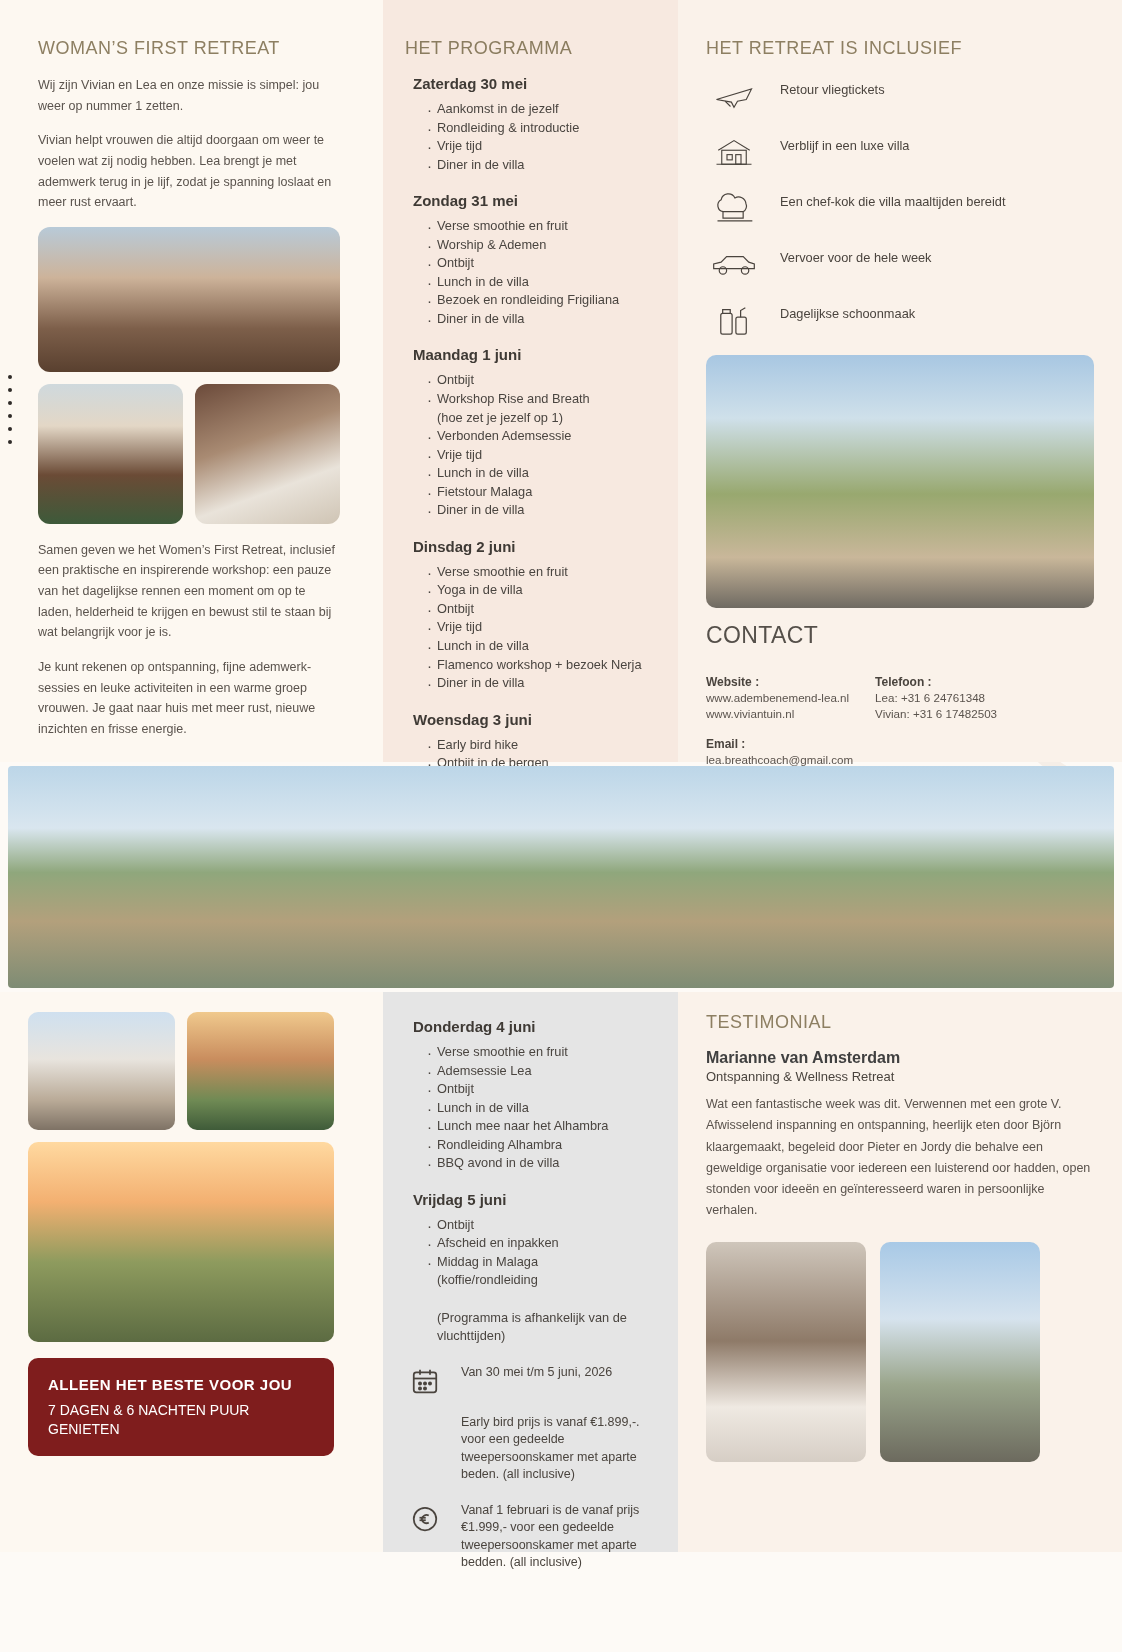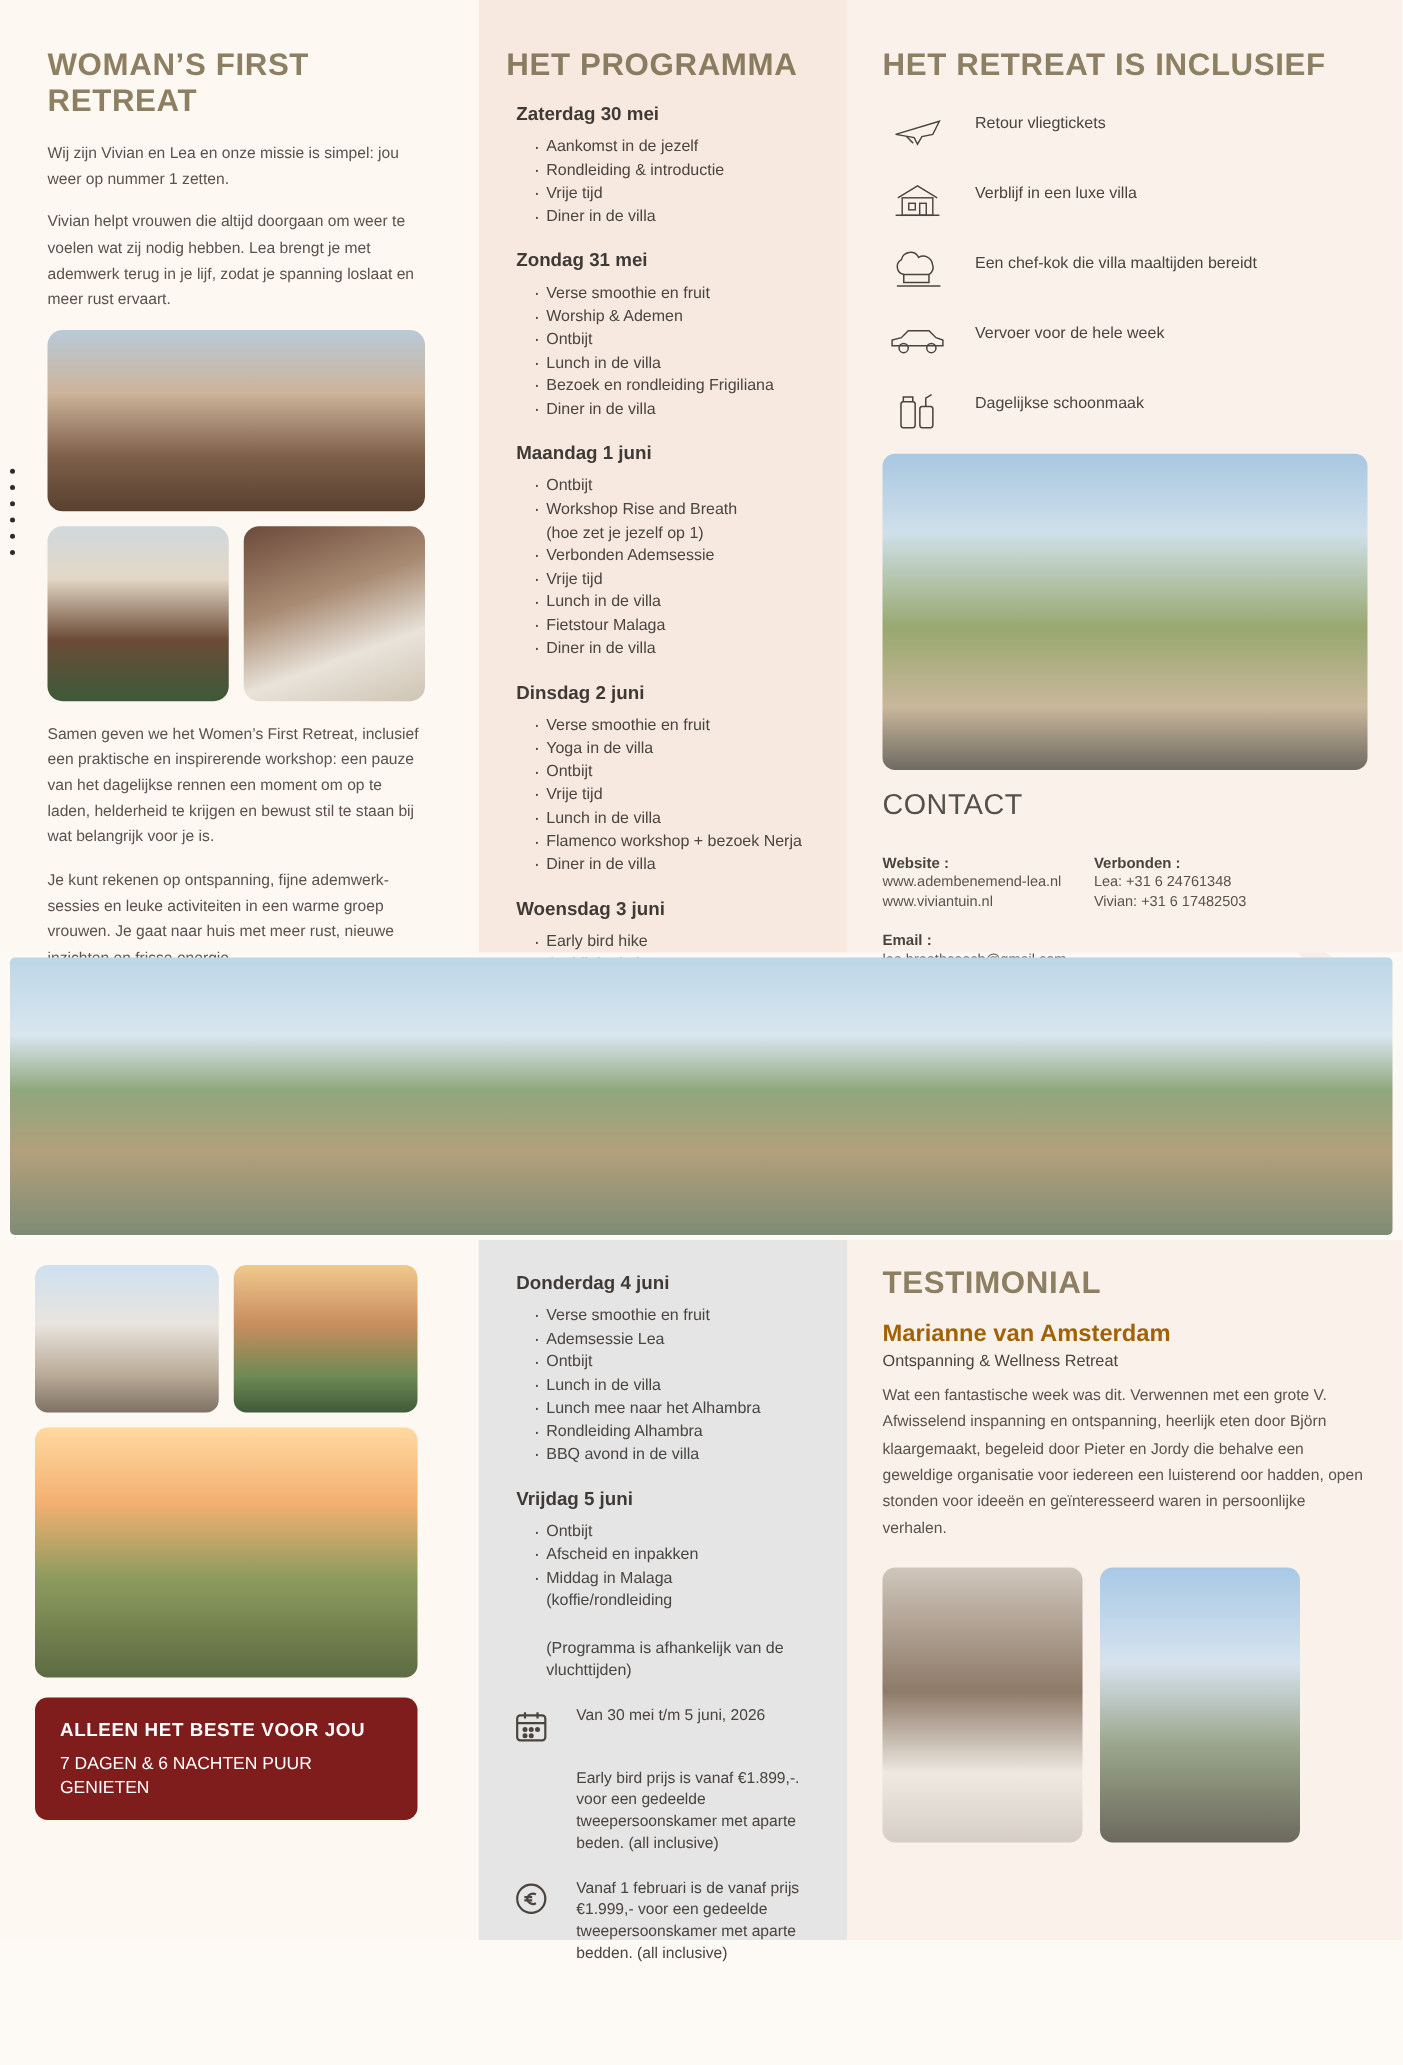--- a/index.html
+++ b/index.html
@@ -14,21 +14,21 @@
   .page { position:relative; width:1122px; height:1652px; background:#fdfaf6; }
 
   
   .top-band { position:absolute; left:0; top:0; width:1122px; height:762px; display:flex; }
   .col { position:relative; height:762px; }
   .col-1 { width:383px; background:#fdf8f1; padding:38px 42px 0 38px; }
   .col-2 { width:295px; background:#f7e9e0; padding:38px 22px 0 22px; }
   .col-3 { width:444px; background:#faf2ea; padding:38px 28px 0 28px; }
 
   h1.title {
-    font-size:25px; letter-spacing:.5px; font-weight:700;
+    font-size:18px; letter-spacing:.5px; font-weight:400;
     color:#8d7f62; margin:0 0 16px 0; font-family:"Liberation Sans", sans-serif;
   }
   h1.title.brown { color:#8a7c5f; }
 
   p.body {
     font-size:12.5px; line-height:1.65; margin:0 0 14px 0; color:#5a534d;
   }
 
   .photo { border-radius:12px; background:#ddd; overflow:hidden; position:relative; }
 
@@ -80,21 +80,21 @@
     color:#fff; padding:18px 20px; display:flex; flex-direction:column; justify-content:center;
   }
   .banner .b1 { font-size:15px; font-weight:bold; letter-spacing:.5px; margin-bottom:8px; }
   .banner .b2 { font-size:14px; line-height:1.35; font-weight:400; }
 
   .info-row { display:flex; gap:16px; margin-top:18px; align-items:flex-start; }
   .info-ico { width:40px; flex:0 0 40px; display:flex; justify-content:center; padding-top:2px; }
   .info-txt { font-size:12.5px; line-height:1.4; color:#4a443e; }
 
   
-  .t-name { font-size:19px; font-weight:bold; color:#a16207; margin-bottom:2px; }
+  .t-name { font-size:16px; font-weight:bold; color:#404040; margin-bottom:2px; }
   .t-sub { font-size:13px; color:#4a443e; margin-bottom:10px; }
   .t-body { font-size:12.5px; line-height:1.7; color:#5a534d; }
   .t-photos { display:flex; gap:14px; margin-top:20px; }
   .t-ph { width:160px; height:220px; border-radius:10px; }
 
   
   .swirl { position:absolute; right:-40px; top:440px; width:260px; height:360px; opacity:.35; pointer-events:none; }
 
   
   .img-dinner { background:linear-gradient(180deg,#b8cad8 0%,#cdb39a 35%,#7d5f4a 70%,#59402f 100%); }
@@ -263,21 +263,21 @@
             <span>www.adembenemend-lea.nl</span><br>
             <span>www.viviantuin.nl</span>
           </div>
           <div class="c-label">Email :</div>
           <div class="c-val">
             <span>lea.breathcoach@gmail.com</span><br>
             <span>info@viviantuin.nl</span>
           </div>
         </div>
         <div>
-          <div class="c-label">Verbonden :</div>
+          <div class="c-label">Telefoon :</div>
           <div class="c-val">
             <span>Lea: +31 6 24761348</span><br>
             <span>Vivian: +31 6 17482503</span>
           </div>
         </div>
       </div>
     </div>
   </div>
 
   <div class="villa photo img-villa"></div>

